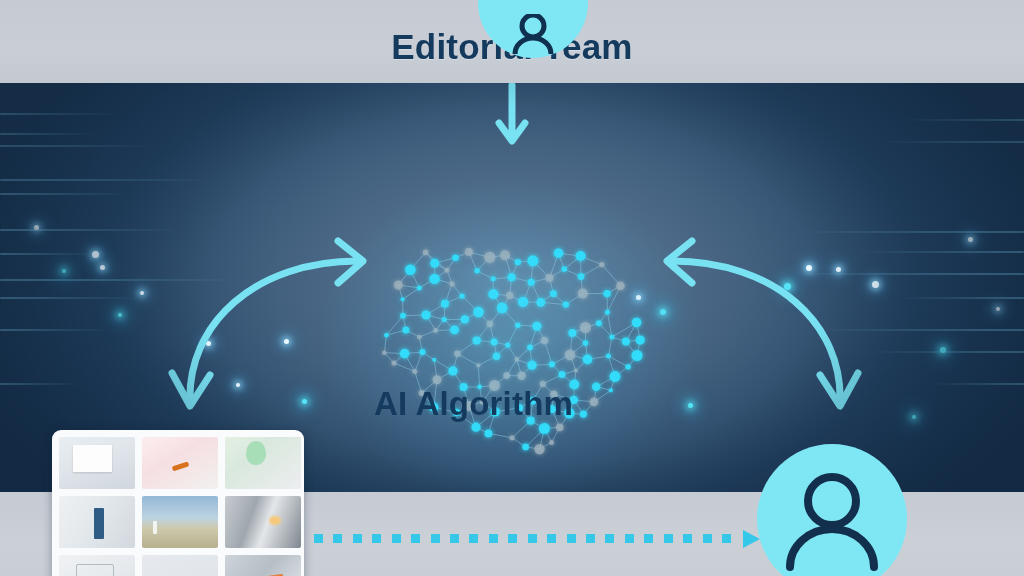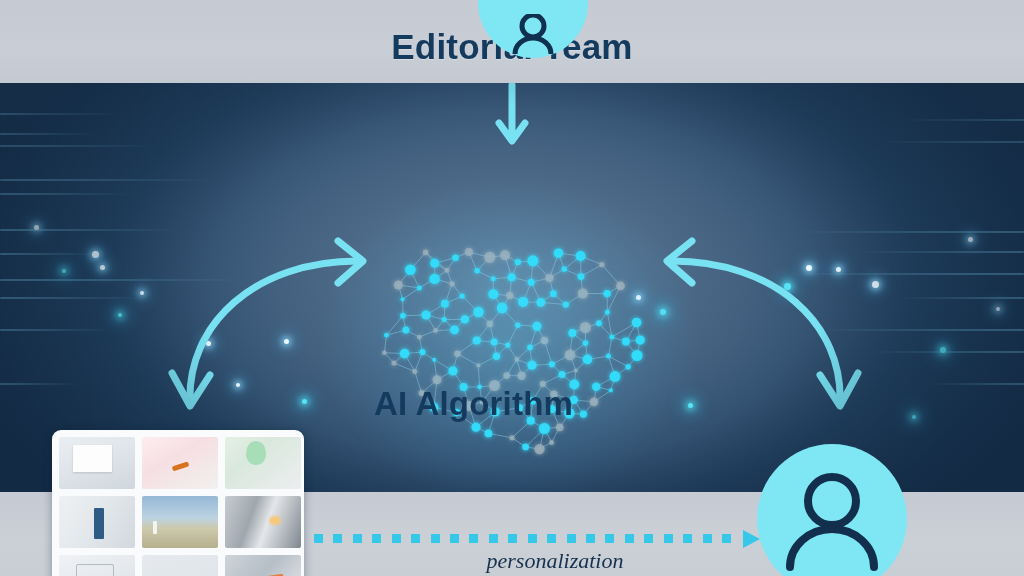--- a/index.html
+++ b/index.html
@@ -727,21 +727,20 @@
       <div class="dash" style="left: 276px;"></div>
       <div class="dash" style="left: 295.429px;"></div>
       <div class="dash" style="left: 314.857px;"></div>
       <div class="dash" style="left: 334.286px;"></div>
       <div class="dash" style="left: 353.714px;"></div>
       <div class="dash" style="left: 373.143px;"></div>
       <div class="dash" style="left: 392.571px;"></div>
       <div class="dash" style="left: 412px;"></div>
     </div>
 
-  <div class="label-personalization">personalization</div>
 
   <div class="user-avatar">
     <svg width="150" height="150" viewBox="0 0 150 150">
       <circle cx="75" cy="57" r="24" fill="none" stroke="#122F4D" stroke-width="8"></circle>
       <path d="M 33 123 a 42 38 0 0 1 84 0" fill="none" stroke="#122F4D" stroke-width="8" stroke-linecap="round"></path>
     </svg>
   </div>
 
 
 </div>

